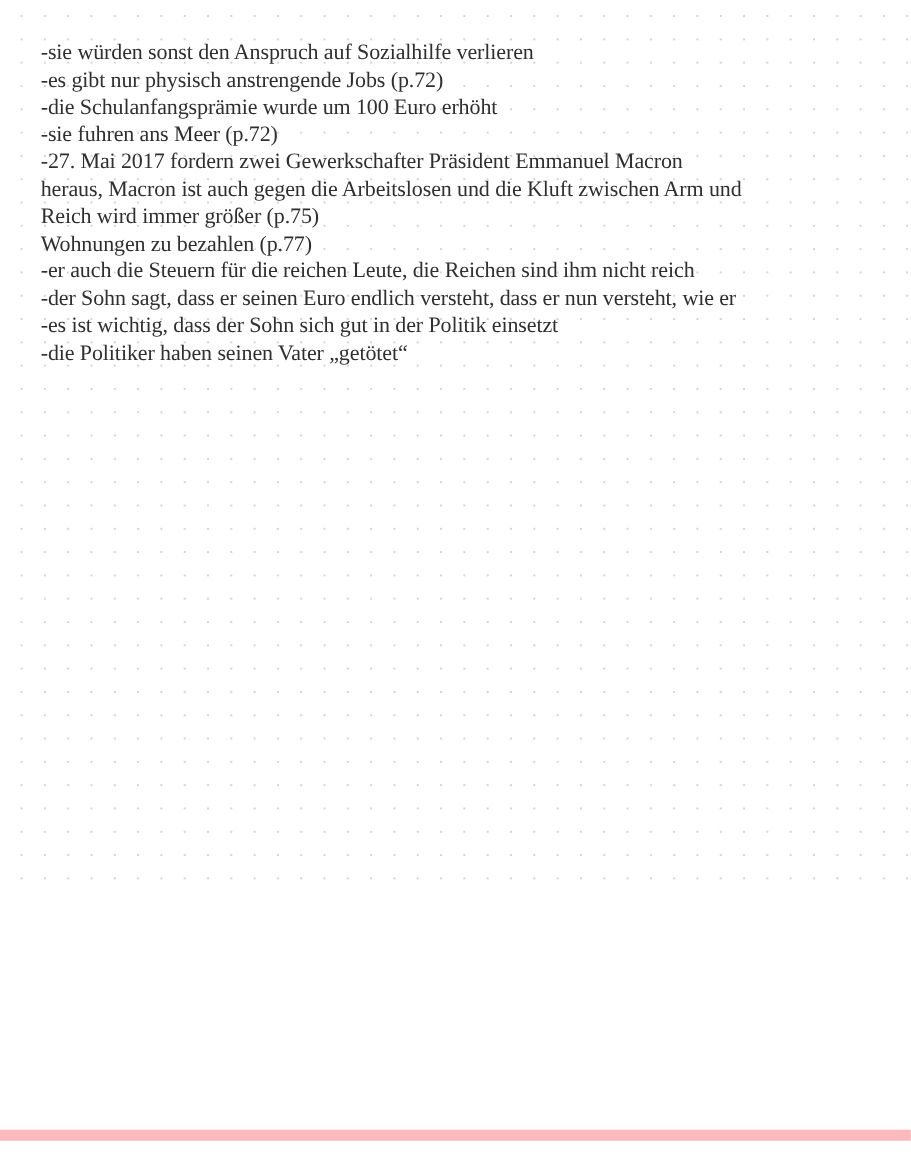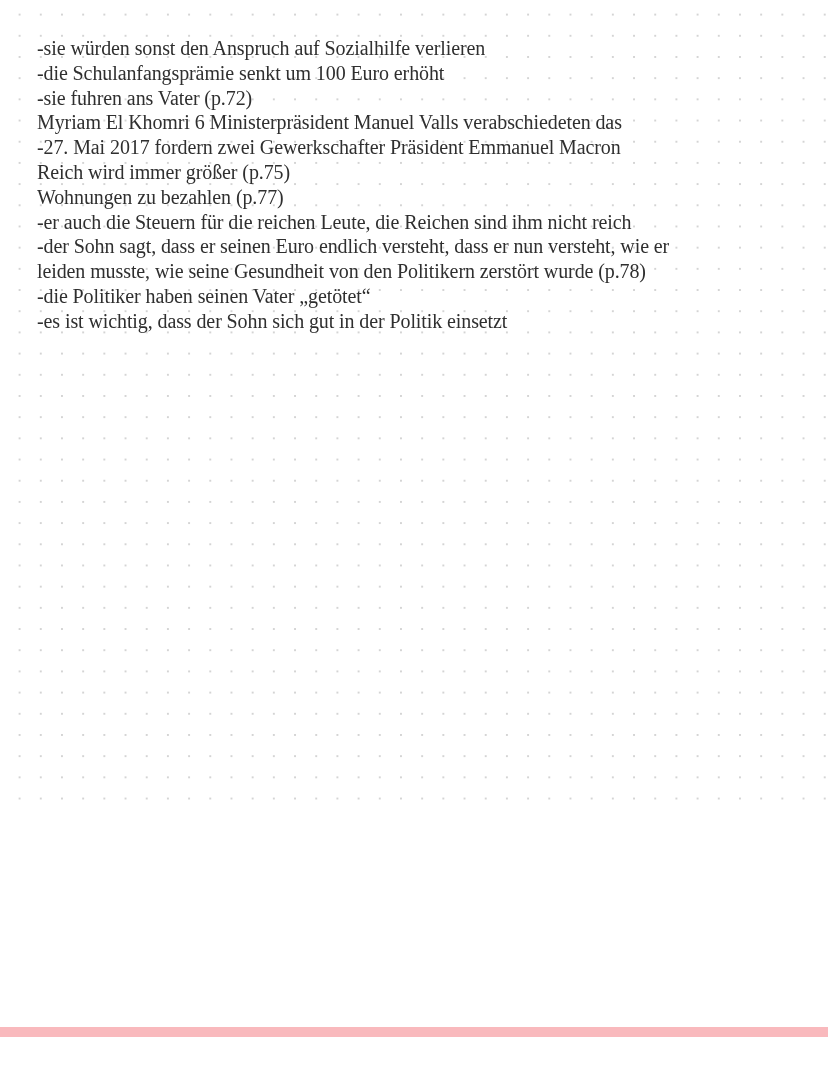--- a/index.html
+++ b/index.html
@@ -50,26 +50,26 @@
 </style>
 </head>
 <body>
 
 <div class="page">
 
   <div class="highlight-bar"></div>
 
   <div class="text-block">
     <div class="line">-sie würden sonst den Anspruch auf Sozialhilfe verlieren</div>
-    <div class="line">-die Schulanfangsprämie senkt um 100 Euro erhöht</div>
-    <div class="line">-sie fuhren ans Vater (p.72)</div>
-    <div class="line">Myriam El Khomri 6 Ministerpräsident Manuel Valls verabschiedeten das</div>
+    <div class="line">-es gibt nur physisch anstrengende Jobs (p.72)</div>
+    <div class="line">-die Schulanfangsprämie wurde um 100 Euro erhöht</div>
+    <div class="line">-sie fuhren ans Meer (p.72)</div>
     <div class="line">-27. Mai 2017 fordern zwei Gewerkschafter Präsident Emmanuel Macron</div>
+    <div class="line">heraus, Macron ist auch gegen die Arbeitslosen und die Kluft zwischen Arm und</div>
     <div class="line">Reich wird immer größer (p.75)</div>
     <div class="line">Wohnungen zu bezahlen (p.77)</div>
     <div class="line">-er auch die Steuern für die reichen Leute, die Reichen sind ihm nicht reich</div>
     <div class="line">-der Sohn sagt, dass er seinen Euro endlich versteht, dass er nun versteht, wie er</div>
-    <div class="line">leiden musste, wie seine Gesundheit von den Politikern zerstört wurde (p.78)</div>
+    <div class="line">-es ist wichtig, dass der Sohn sich gut in der Politik einsetzt</div>
     <div class="line">-die Politiker haben seinen Vater „getötet“</div>
-    <div class="line">-es ist wichtig, dass der Sohn sich gut in der Politik einsetzt</div>
   </div>
 
 </div>
 
 </body></html>

